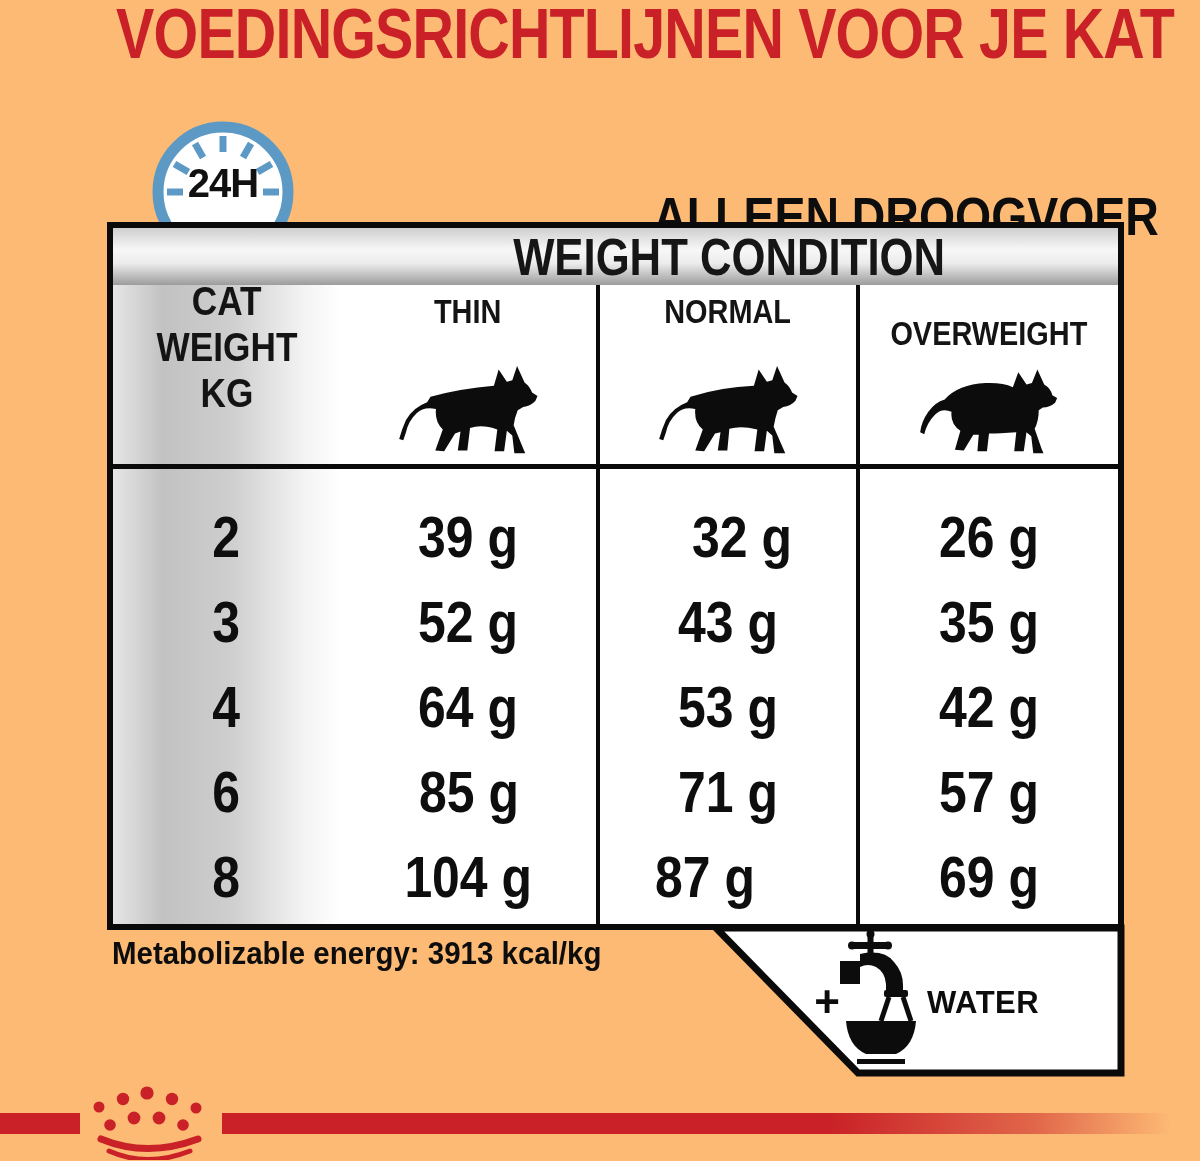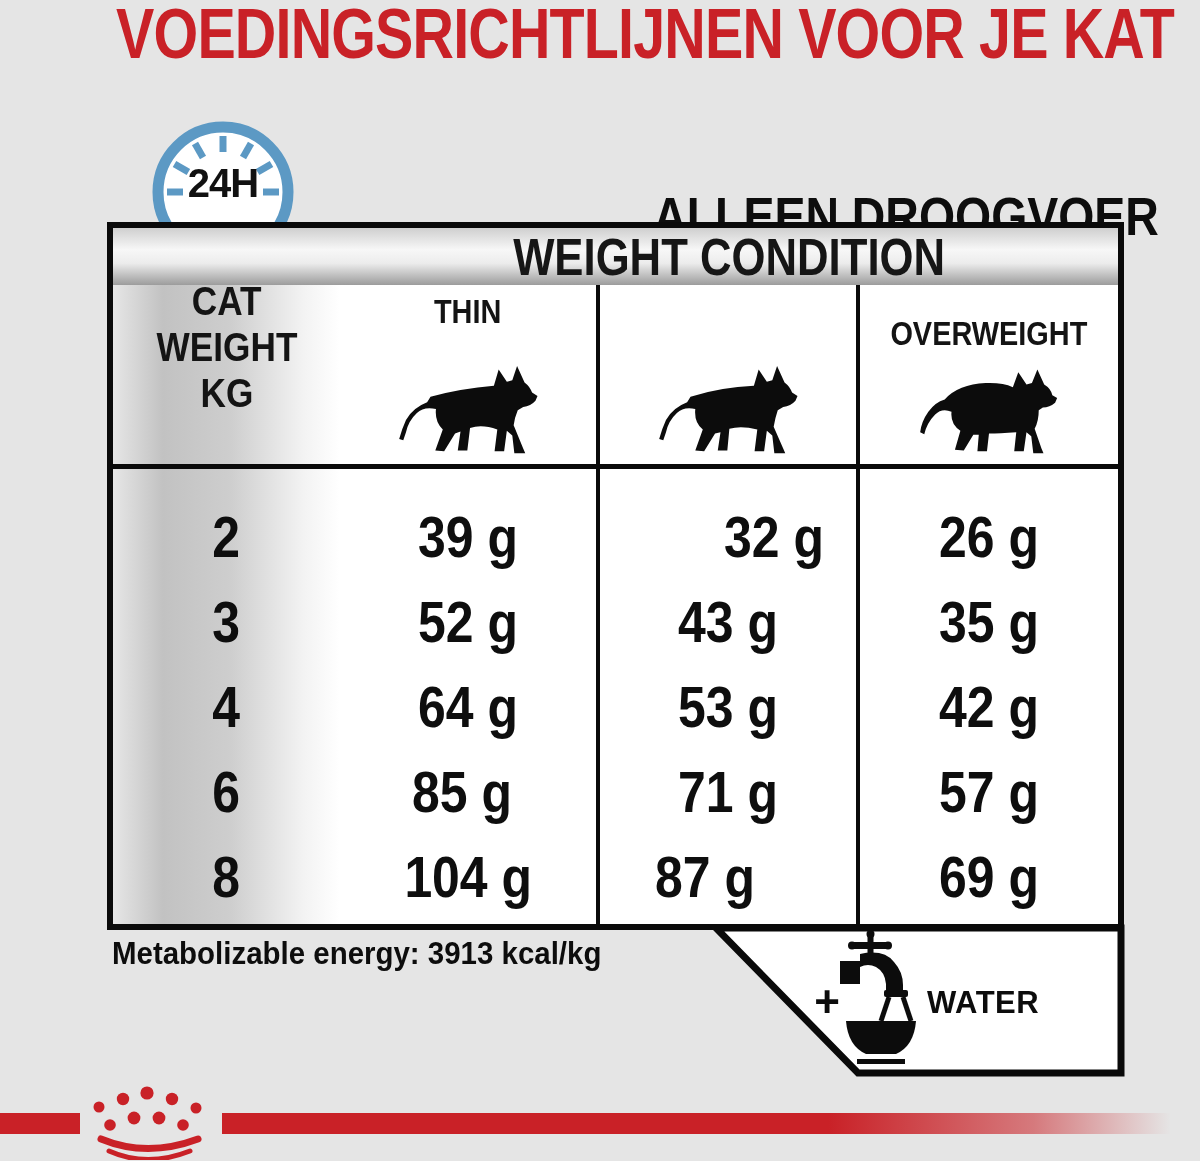--- a/index.html
+++ b/index.html
@@ -1,16 +1,16 @@
 <!DOCTYPE html>
 <html><head>
 <meta charset="utf-8">
 <style>
   html,body{margin:0;padding:0;background:#fff;}
-  #page{position:relative;width:1200px;height:1161px;background:#e5e5e5;overflow:hidden;
+  #page{position:relative;width:1200px;height:1161px;background:#fdba74;overflow:hidden;
         font-family:"Liberation Sans","DejaVu Sans",sans-serif;font-weight:bold;color:#111;}
   .abs{position:absolute;}
   
   #title{left:0;right:0;top:-6px;text-align:center;font-size:70px;color:#C92127;
          letter-spacing:-1px;white-space:nowrap;}
   #title .cxs{display:inline-block;transform:scaleX(0.82);transform-origin:center;}
   
   #subtitle{left:44px;right:0;top:138px;text-align:right;font-size:54px;color:#0d0d0d;
             white-space:nowrap;margin-top:47px;}
   #subtitle .cxs{display:inline-block;transform:scaleX(0.86);transform-origin:center;}
@@ -81,20 +81,22 @@
       <div><span class="cxs">WEIGHT</span></div>
       <div><span class="cxs">KG</span></div>
     </div>
 
     <div class="abs" id="band-label">
       <span class="cxs">WEIGHT CONDITION</span>
     </div>
 
     <div class="abs colhead" style="left:227px;width:256px;">
       <span class="cxs">THIN</span></div>
+    <div class="abs colhead" style="left:487px;width:256px;">
+      <span class="cxs">NORMAL</span></div>
     <div class="abs colhead" style="left:747px;width:258px;margin-top:22px;">
       <span class="cxs">OVERWEIGHT</span></div>
 
     <div class="abs vdiv" style="left:483px;"></div>
     <div class="abs vdiv" style="left:743px;"></div>
 
     <svg class="abs cat-cell" style="left:282px;width:146px;" viewBox="0 0 210 135">
       <path fill="#0c0c0c" d="M143,32 L150,8 L162,26 L170,24 L177,3 L188,27 Q196,33 199,42 L207,47 L204,54 Q197,62 186,63 L178,68 Q173,80 172,90 L186,124 L189,131 L173,131 L170,105 L162,98 L158,128 L144,128 L148,96 Q125,88 108,94 L104,127 L90,127 L94,99 L86,102 L70,128 L57,127 L68,96 Q56,85 58,66 Q40,62 30,72 Q18,83 14,100 L10,112 L4,110 Q8,95 14,82 Q24,64 45,56 L50,48 Q95,36 143,32 Z"></path>
     </svg>
     <svg class="abs cat-cell" style="left:540px;width:150px;" viewBox="0 0 210 135">
@@ -102,38 +104,38 @@
     </svg>
     <svg class="abs cat-cell" style="left:797px;width:158px;" viewBox="0 0 210 135">
       <path fill="#0c0c0c" d="M140,34 L148,12 L160,30 L168,28 L176,8 L186,30 Q196,36 198,46 L205,50 L202,57 Q194,64 184,64 L178,68 Q178,84 172,95 L182,124 L185,131 L170,131 L167,106 L160,100 L156,128 L142,128 L145,100 Q120,102 105,102 L102,128 L88,128 L90,104 L82,104 L68,127 L55,126 L63,98 Q48,88 50,70 Q36,64 26,74 Q14,86 10,103 L4,100 Q6,84 16,70 Q26,56 40,52 Q60,30 100,28 Q125,27 140,34 Z"></path>
     </svg>
 
     <div class="abs" id="hsep"></div>
 
     <div class="abs trow" style="top:273px;">
       <div class="tcell" style="left:0;width:227px;"><span class="cxs">2</span></div>
       <div class="tcell" style="left:227px;width:256px;"><span class="cxs">39 g</span></div>
-      <div class="tcell" style="left:487px;width:284px;padding-left:32px;"><span class="cxs">32 g</span></div>
+      <div class="tcell" style="left:487px;width:284px;"><span class="cxs">32 g</span></div>
       <div class="tcell" style="left:747px;width:258px;"><span class="cxs">26 g</span></div>
     </div>
     <div class="abs trow" style="top:358px;">
       <div class="tcell" style="left:0;width:227px;"><span class="cxs">3</span></div>
       <div class="tcell" style="left:227px;width:256px;"><span class="cxs">52 g</span></div>
       <div class="tcell" style="left:487px;width:256px;"><span class="cxs">43 g</span></div>
       <div class="tcell" style="left:747px;width:258px;"><span class="cxs">35 g</span></div>
     </div>
     <div class="abs trow" style="top:443px;">
       <div class="tcell" style="left:0;width:227px;"><span class="cxs">4</span></div>
       <div class="tcell" style="left:227px;width:256px;"><span class="cxs">64 g</span></div>
       <div class="tcell" style="left:487px;width:256px;"><span class="cxs">53 g</span></div>
       <div class="tcell" style="left:747px;width:258px;"><span class="cxs">42 g</span></div>
     </div>
     <div class="abs trow" style="top:528px;">
       <div class="tcell" style="left:0;width:227px;"><span class="cxs">6</span></div>
-      <div class="tcell" style="left:221px;width:256px;text-align:center;"><span class="cxs">85 g</span></div>
+      <div class="tcell" style="left:228px;width:256px;text-align:center;"><span class="cxs">85 g</span></div>
       <div class="tcell" style="left:487px;width:256px;"><span class="cxs">71 g</span></div>
       <div class="tcell" style="left:747px;width:258px;"><span class="cxs">57 g</span></div>
     </div>
     <div class="abs trow" style="top:613px;">
       <div class="tcell" style="left:0;width:227px;"><span class="cxs">8</span></div>
       <div class="tcell" style="left:227px;width:256px;"><span class="cxs">104 g</span></div>
       <div class="tcell" style="left:487px;width:211px;"><span class="cxs">87 g</span></div>
       <div class="tcell" style="left:747px;width:258px;"><span class="cxs">69 g</span></div>
     </div>
   </div>

